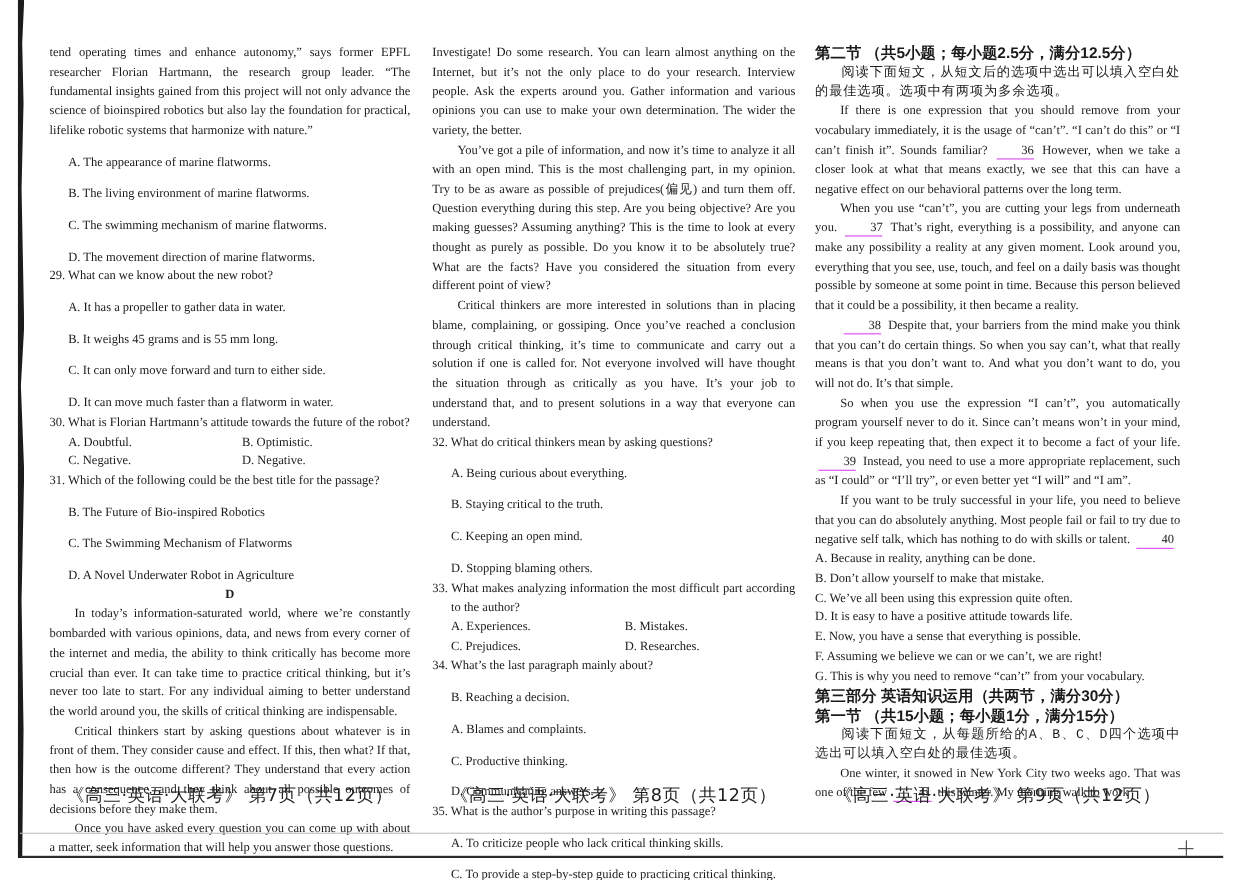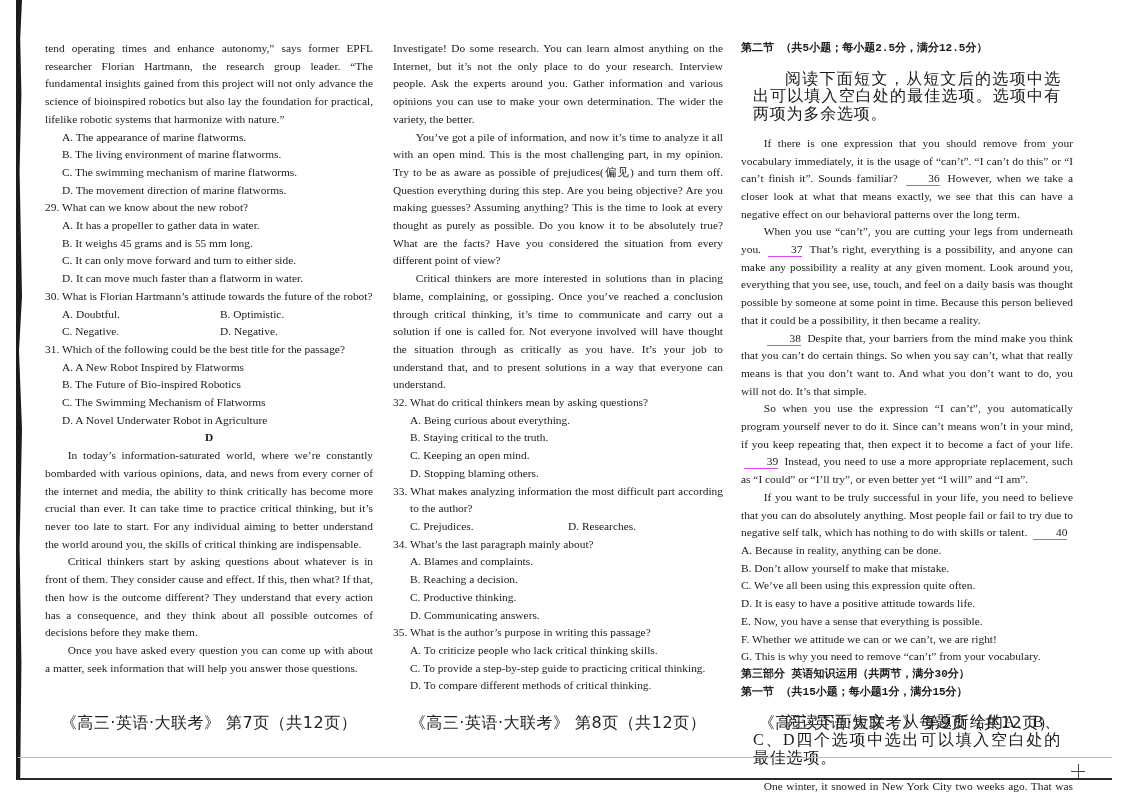--- a/index.html
+++ b/index.html
@@ -16,26 +16,26 @@
   .column {
     position: absolute; top: 40px;
     font-size: 11.4px; line-height: 17.7px; text-align: justify;
   }
   .col1 { left: 45px; width: 328px; }
   .col2 { left: 393px; width: 330px; }
   .col3 { left: 741px; width: 332px; }
   .p { margin: 0; }
   .indent { text-indent: 2em; }
   .q { margin: 0; }
-  .opt { margin: 0 0 0 17px; }
+  .opt { margin: 11px 0 0 17px; }
   .opt-row { display: flex; margin-left: 17px; }
   .opt-row span { flex: 0 0 158px; }
   .section-letter { text-align: center; font-weight: bold; margin: 0; }
-  .cn-head { font-family: Liberation Mono, monospace; font-weight: bold; font-size: 11px; margin: 0; }
-  .cn-text { font-family: Liberation Serif, serif; font-size: 16px; margin: 12px; letter-spacing: 0.8px; }
+  .cn-head { font-family: Liberation Sans, sans-serif; font-weight: bold; font-size: 14px; margin: 0; }
+  .cn-text { font-family: Liberation Mono, monospace; font-size: 12px; margin: 0; letter-spacing: 0.8px; }
   .blank { display: inline-block; min-width: 30px; text-align: right; border-bottom: 1px solid #d946ef; line-height: 13px; margin: 0 3px; }
   .footer {
     position: absolute; top: 713px; font-family: "DejaVu Sans", sans-serif;
     font-size: 16px; color: #222; text-align: center; letter-spacing: 0.5px;
   }
   .f1 { left: 45px; width: 328px; }
   .f2 { left: 393px; width: 330px; }
   .f3 { left: 741px; width: 332px; }
   .rule-thin { position: absolute; left: 18px; width: 1094px; top: 757px; height: 1px; background: #bdbdbd; }
   .rule-thick { position: absolute; left: 18px; width: 1094px; top: 778px; height: 2px; background: #2a2a2a; }
@@ -66,21 +66,20 @@
   <div class="opt-row">
     <span>A. Doubtful.</span>
     <span>B. Optimistic.</span>
   </div>
   <div class="opt-row">
     <span>C. Negative.</span>
     <span>D. Negative.</span>
   </div>
 
   <p class="q">31. Which of the following could be the best title for the passage?</p>
-  <p class="opt">A. A New Robot Inspired by Flatworms</p>
   <p class="opt">B. The Future of Bio-inspired Robotics</p>
   <p class="opt">C. The Swimming Mechanism of Flatworms</p>
   <p class="opt">D. A Novel Underwater Robot in Agriculture</p>
 
   <p class="section-letter">D</p>
   <p class="p indent">In today’s information-saturated world, where we’re constantly bombarded with various opinions, data, and news from every corner of the internet and media, the ability to think critically has become more crucial than ever. It can take time to practice critical thinking, but it’s never too late to start. For any individual aiming to better understand the world around you, the skills of critical thinking are indispensable.</p>
   <p class="p indent">Critical thinkers start by asking questions about whatever is in front of them. They consider cause and effect. If this, then what? If that, then how is the outcome different? They understand that every action has a consequence, and they think about all possible outcomes of decisions before they make them.</p>
   <p class="p indent">Once you have asked every question you can come up with about a matter, seek information that will help you answer those questions.</p>
 </div>
 
@@ -90,27 +89,31 @@
   <p class="p indent">Critical thinkers are more interested in solutions than in placing blame, complaining, or gossiping. Once you’ve reached a conclusion through critical thinking, it’s time to communicate and carry out a solution if one is called for. Not everyone involved will have thought the situation through as critically as you have. It’s your job to understand that, and to present solutions in a way that everyone can understand.</p>
 
   <p class="q">32. What do critical thinkers mean by asking questions?</p>
   <p class="opt">A. Being curious about everything.</p>
   <p class="opt">B. Staying critical to the truth.</p>
   <p class="opt">C. Keeping an open mind.</p>
   <p class="opt">D. Stopping blaming others.</p>
 
   <p class="q" style="padding-left:17px;text-indent:-17px;">33. What makes analyzing information the most difficult part according to the author?</p>
   <div class="opt-row">
+    <span>A. Experiences.</span>
+    <span>B. Mistakes.</span>
+  </div>
+  <div class="opt-row">
     <span>C. Prejudices.</span>
     <span>D. Researches.</span>
   </div>
 
   <p class="q">34. What’s the last paragraph mainly about?</p>
+  <p class="opt">B. Reaching a decision.</p>
   <p class="opt">A. Blames and complaints.</p>
-  <p class="opt">B. Reaching a decision.</p>
   <p class="opt">C. Productive thinking.</p>
   <p class="opt">D. Communicating answers.</p>
 
   <p class="q">35. What is the author’s purpose in writing this passage?</p>
   <p class="opt">A. To criticize people who lack critical thinking skills.</p>
   <p class="opt">C. To provide a step-by-step guide to practicing critical thinking.</p>
   <p class="opt">D. To compare different methods of critical thinking.</p>
 </div>
 
 <div class="column col3">
@@ -139,21 +142,21 @@
   <p class="p indent">
     <span>If you want to be truly successful in your life, you need to believe that you can do absolutely anything. Most people fail or fail to try due to negative self talk, which has nothing to do with skills or talent.</span>
     <span class="blank">40</span>
   </p>
 
   <p class="q">A. Because in reality, anything can be done.</p>
   <p class="q">B. Don’t allow yourself to make that mistake.</p>
   <p class="q">C. We’ve all been using this expression quite often.</p>
   <p class="q">D. It is easy to have a positive attitude towards life.</p>
   <p class="q">E. Now, you have a sense that everything is possible.</p>
-  <p class="q">F. Whether we attitude we can or we can’t, we are right!</p>
+  <p class="q">F. Assuming we believe we can or we can’t, we are right!</p>
   <p class="q">G. This is why you need to remove “can’t” from your vocabulary.</p>
 
   <p class="cn-head">第三部分  英语知识运用（共两节，满分30分）</p>
   <p class="cn-head">第一节  （共15小题；每小题1分，满分15分）</p>
   <p class="cn-text indent">阅读下面短文，从每题所给的A、B、C、D四个选项中选出可以填入空白处的最佳选项。</p>
 
   <p class="p indent">
     <span>One winter, it snowed in New York City two weeks ago. That was one of the few</span>
     <span class="blank">41</span>
     <span>this winter. My morning walk to work</span>

